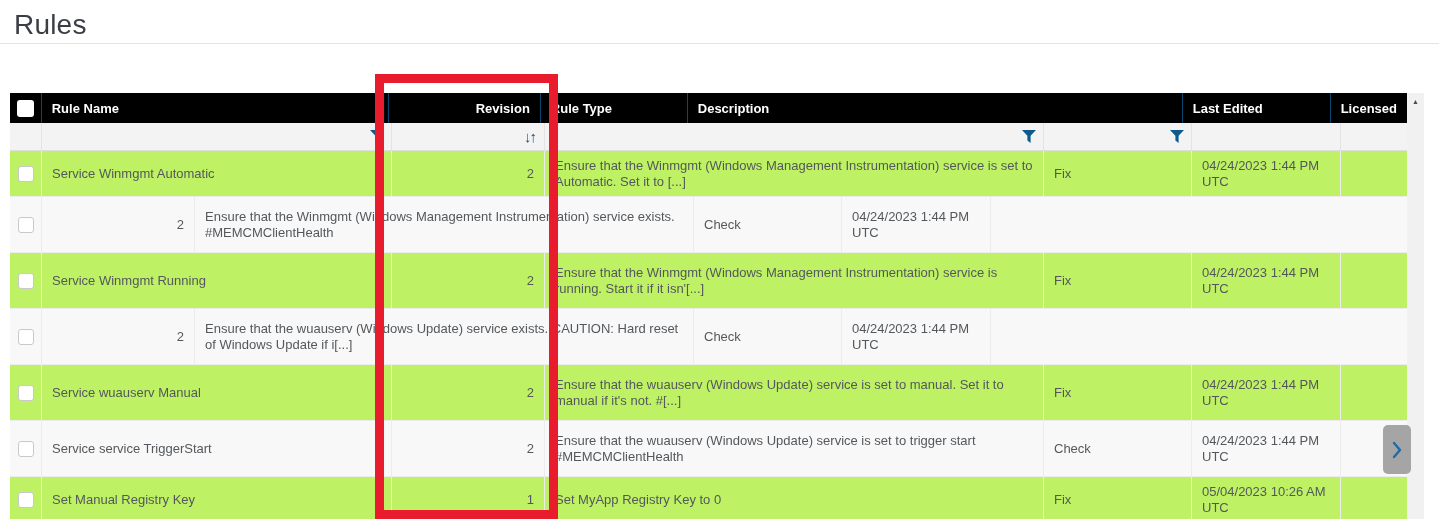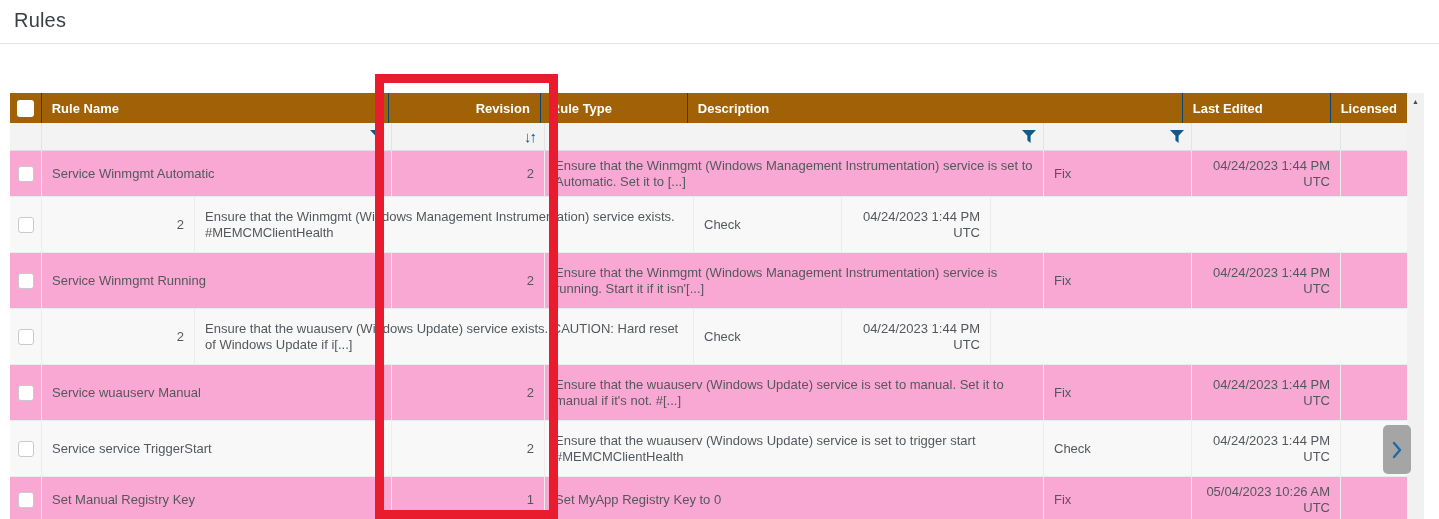--- a/index.html
+++ b/index.html
@@ -2,55 +2,55 @@
 <html><head>
 <meta charset="utf-8">
 <style>
   * { margin:0; padding:0; box-sizing:border-box; }
   html,body { width:1439px; height:519px; overflow:hidden; background:#fff;
     font-family:"Liberation Sans", sans-serif; position:relative; }
 
   
   .page-header { position:absolute; left:0; top:0; width:1439px; height:44px;
     border-bottom:1px solid #e3e3e3; background:#fff; }
-  .page-title { position:absolute; left:14px; top:9px; font-size:20px;
+  .page-title { position:absolute; left:14px; top:9px; font-size:28px;
     font-weight:500; color:#3b3e45; letter-spacing:.2px; }
 
   
   .table-wrap { position:absolute; left:10px; top:93px; width:1397px; height:426px;
     overflow:hidden; background:#fff; }
 
-  .thead { display:flex; height:30px; background:#a16207; }
+  .thead { display:flex; height:30px; background:#000000; }
   .th { display:flex; align-items:center; padding:0 10px; font-size:13px;
     font-weight:bold; color:#fff; border-right:1px solid #0a4671; }
   .th:last-child { border-right:none; }
 
   .filter-row { display:flex; height:28px; background:#f3f3f3;
     border-bottom:1px solid #dedede; }
   .fcell { display:flex; align-items:center; justify-content:flex-end;
     padding:0 7px; border-right:1px solid #e4e4e4; }
   .fcell:last-child { border-right:none; }
   .funnel-icon { width:14px; height:13px; display:block; cursor:pointer; }
   .sort-icon { color:#0e5a8f; font-size:15px; font-weight:bold;
     letter-spacing:-2px; cursor:pointer; line-height:1; padding-right:2px; }
 
-  .tr { display:flex; height:56px; background:#f9a8d4; border-bottom:1px solid #ececec; }
+  .tr { display:flex; height:56px; background:#bef264; border-bottom:1px solid #ececec; }
   .tr.alt { background:#f8f8f8; }
   .rows .tr:first-child { height:46px; }
   .rows .tr:last-child { height:46px; border-bottom:none; }
   .td { display:flex; align-items:center; padding:0 10px; font-size:13px;
     color:#54585c; line-height:16px; border-right:1px solid #ececec; overflow:hidden; }
   .td:last-child { border-right:none; }
 
   .col-check    { width:32px;  justify-content:center; padding:0; }
   .col-name     { width:350px; }
   .col-rev      { width:153px; justify-content:flex-end; }
   .col-desc     { width:499px; }
   .col-type     { width:148px; }
-  .col-edited   { width:149px;text-align:right; }
+  .col-edited   { width:149px; }
   .col-licensed { flex:1; }
 
   .cb { width:16px; height:16px; background:#fff; border:1px solid #c9c9c9;
     border-radius:3px; cursor:pointer; }
   .cb-header { width:17px; height:17px; background:#fff; border:none;
     border-radius:3px; cursor:pointer; }
 
   
   .vscroll { position:absolute; left:1407px; top:93px; width:17px; height:426px;
     background:#f1f1f1; cursor:pointer; }

